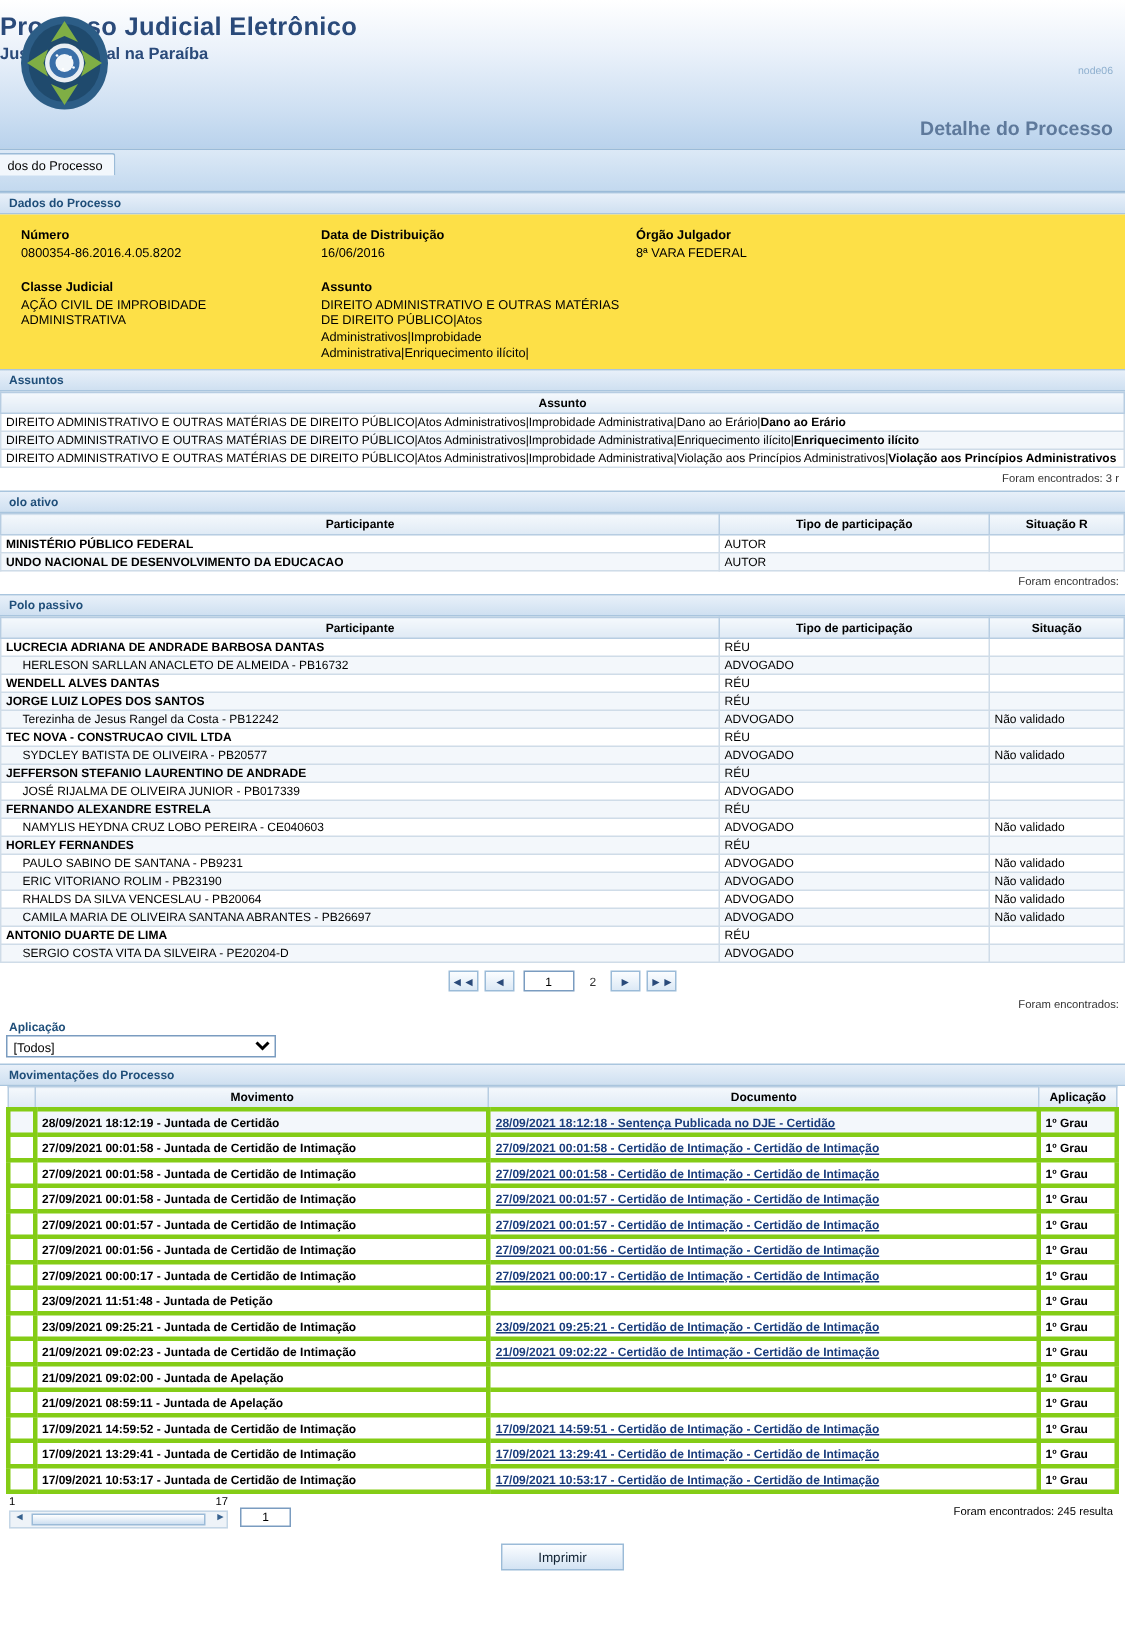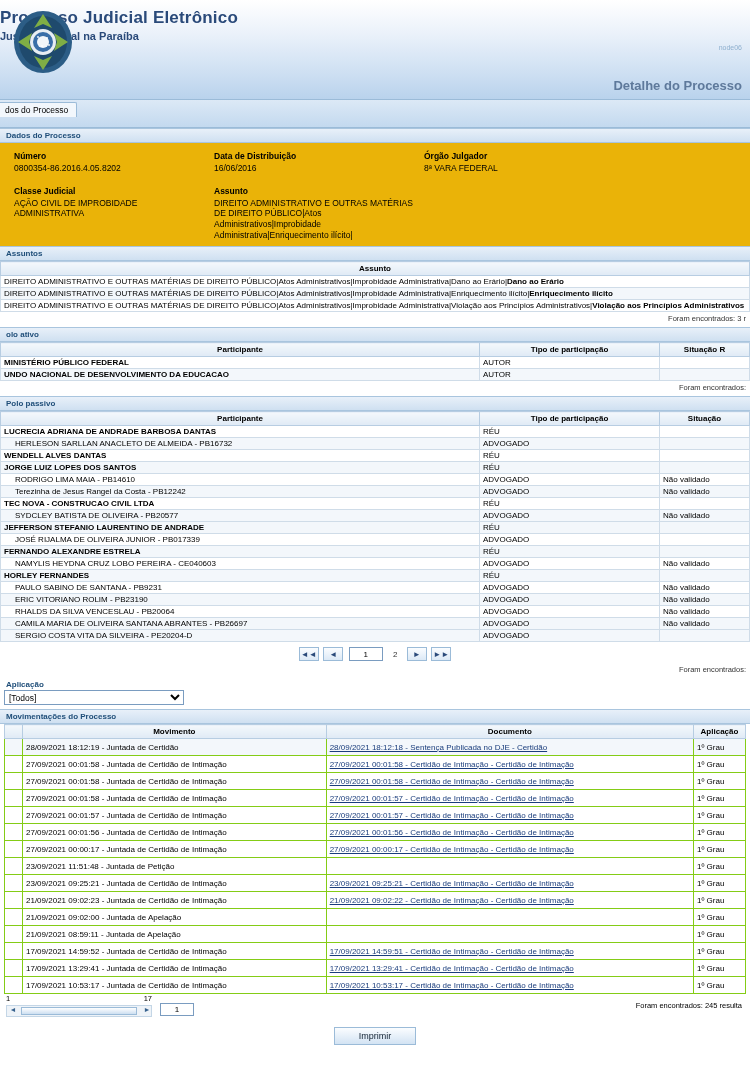--- a/index.html
+++ b/index.html
@@ -55,21 +55,21 @@
   }
   
   .panel { margin:0; }
   .panel-title {
     background:linear-gradient(to bottom,#e8f0f9,#cfe0f1);
     border-top:1px solid #a9c5de;
     border-bottom:1px solid #a9c5de;
     font-size:8px; font-weight:bold; color:#1f4e79;
     padding:2px 6px;
   }
-  .panel-body { padding:4px 6px 6px 6px; background:#eab308; }
+  .panel-body { padding:4px 6px 6px 6px; background:#fde047; }
 
   
   .fields { display:flex; padding-top:4px; }
   .field { padding-left:8px; }
   .f1 { width:200px; }
   .f2 { width:210px; }
   .f3 { width:280px; }
   .flabel { font-weight:bold; font-size:8.5px; }
   .fvalue { font-size:8.5px; margin-top:2px; line-height:1.25; }
 
@@ -123,21 +123,21 @@
     margin-top:1px;
   }
 
   
   .mov-wrap { padding:0 4px; }
   table.mov { width:100%; border-collapse:collapse; font-size:8px; }
   table.mov th {
     background:linear-gradient(to bottom,#f4f8fc,#dfeaf5);
     border:1px solid #b7cde2; font-weight:bold; padding:2px; text-align:center;
   }
-  table.mov td { border:1px solid #84cc16; padding:1px 3px; height:17px;}
+  table.mov td { border:3px solid #84cc16; padding:1px 3px; height:17px;font-weight:bold;}
   .col-exp { width:18px; }
   .col-mov { }
   .col-doc { }
   .col-app { width:52px; text-align:left; }
 
   
   .hscroll {
     position:relative; height:12px; margin:2px 2px 0 2px;
     background:#eef3f8; border:1px solid #c4d6e6;
   }
@@ -308,25 +308,20 @@
         <tr>
           <td class="b">WENDELL ALVES DANTAS</td>
           <td>RÉU</td>
           <td></td>
         </tr>
         <tr class="row-alt">
           <td class="b">JORGE LUIZ LOPES DOS SANTOS</td>
           <td>RÉU</td>
           <td></td>
         </tr>
-        <tr>
-          <td class="indent">RODRIGO LIMA MAIA - PB14610</td>
-          <td>ADVOGADO</td>
-          <td>Não validado</td>
-        </tr>
         <tr class="row-alt">
           <td class="indent">Terezinha de Jesus Rangel da Costa - PB12242</td>
           <td>ADVOGADO</td>
           <td>Não validado</td>
         </tr>
         <tr>
           <td class="b">TEC NOVA - CONSTRUCAO CIVIL LTDA</td>
           <td>RÉU</td>
           <td></td>
         </tr>
@@ -372,20 +367,25 @@
         </tr>
         <tr>
           <td class="indent">RHALDS DA SILVA VENCESLAU - PB20064</td>
           <td>ADVOGADO</td>
           <td>Não validado</td>
         </tr>
         <tr class="row-alt">
           <td class="indent">CAMILA MARIA DE OLIVEIRA SANTANA ABRANTES - PB26697</td>
           <td>ADVOGADO</td>
           <td>Não validado</td>
+        </tr>
+        <tr>
+          <td class="b">ANTONIO DUARTE DE LIMA</td>
+          <td>RÉU</td>
+          <td></td>
         </tr>
         <tr class="row-alt">
           <td class="indent">SERGIO COSTA VITA DA SILVEIRA - PE20204-D</td>
           <td>ADVOGADO</td>
           <td></td>
         </tr>
       </tbody>
   </table>
   <div class="pager">
     <button>◄◄</button>

